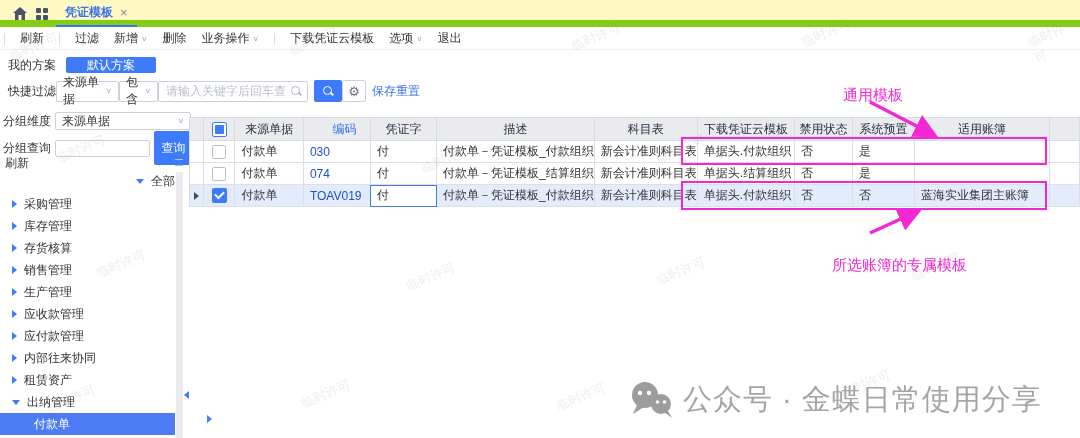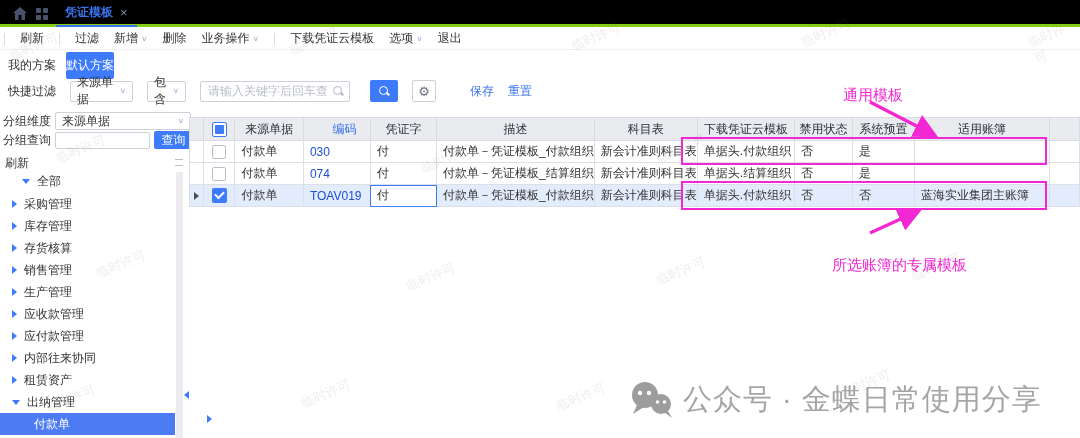--- a/index.html
+++ b/index.html
@@ -2,44 +2,44 @@
 <html><head>
 <meta charset="utf-8">
 <style>
   * { margin:0; padding:0; box-sizing:border-box; }
   body { background:#fff; }
   .page { position:relative; width:1080px; height:438px; background:#fff; overflow:hidden;
           font-family:"Liberation Sans","DejaVu Sans",sans-serif; font-size:12px; color:#333; }
 
   
   .topbar { position:absolute; left:0; top:0; width:1080px; height:27px;
-            background:#000000; border-bottom:3px solid #84cc16; }
+            background:#fef9c3; border-bottom:7px solid #84cc16; }
   .home-ico { position:absolute; left:13px; top:7px; width:14px; height:13px; }
   .grid-ico { position:absolute; left:36px; top:8px; width:12px; height:12px;
               display:grid; grid-template-columns:5px 5px; grid-template-rows:5px 5px; gap:2px; }
   .grid-ico span { background:#49536b; border-radius:1px; }
   .tab { position:absolute; left:56px; top:0; height:27px; display:flex; align-items:center; gap:7px;
          padding:0 9px; color:#3a73ee; font-weight:bold; border-bottom:2px solid #3a73ee; }
   .tab .close { font-weight:normal; color:#7d8bb0; font-size:13px; cursor:pointer; }
 
   
   .menubar { position:absolute; left:0; top:28px; width:1080px; height:22px; background:#fff;
              border-bottom:1px solid #eef0f3; display:flex; align-items:center; gap:15px; padding-left:4px; }
   .menu-item { display:flex; align-items:center; gap:3px; cursor:pointer; color:#333; }
   .caret { color:#9db0dd; font-size:9px; transform:scaleY(.8); }
   .msep { width:1px; height:12px; background:#d9dce2; }
 
   
   .scheme-row { position:absolute; left:0; top:53px; height:24px; display:flex; align-items:center; gap:10px; padding-left:8px; }
   .btn-blue { background:#3d7bfa; color:#fff; border:none; border-radius:2px; font-size:12px;
               display:inline-flex; align-items:center; justify-content:center; cursor:pointer; }
-  .scheme-btn { height:27px; padding:0 0; }
-
-  
-  .filter-row { position:absolute; left:0; top:79px; height:24px; display:flex; align-items:center; gap:14px; padding-left:8px;justify-content:center; }
+  .scheme-btn { height:16px; padding:0 21px; }
+
+  
+  .filter-row { position:absolute; left:0; top:79px; height:24px; display:flex; align-items:center; gap:0; padding-left:8px;justify-content:center; }
   .sel { display:inline-flex; align-items:center; justify-content:space-between; border:1px solid #ccd1d9;
          background:#fff; border-radius:2px; height:21px; padding:0 6px; cursor:pointer; }
   .inp { border:1px solid #ccd1d9; background:#fff; border-radius:2px; height:21px; padding:0 22px 0 7px;
          font-size:12px; color:#333; font-family:inherit; }
   .inp::placeholder { color:#b9bec7; }
   .mag { position:relative; width:11px; height:11px; display:inline-block; }
   .mag::before { content:""; position:absolute; left:0; top:0; width:7px; height:7px;
                  border:1.5px solid currentColor; border-radius:50%; }
   .mag::after { content:""; position:absolute; left:7px; top:7px; width:4px; height:1.5px;
                 background:currentColor; transform:rotate(45deg); }
@@ -48,21 +48,21 @@
   .sq-btn { width:28px; height:22px; }
   .gear-btn { width:24px; height:22px; border:1px solid #ccd1d9; background:#fff; border-radius:2px;
               color:#6b7280; font-size:13px; display:inline-flex; align-items:center; justify-content:center; cursor:pointer; }
   .blink { color:#3a73ee; cursor:pointer; }
 
   
   .lp-row { position:absolute; display:flex; align-items:center; gap:4px; }
   .lp-label { color:#333; }
   .tree { position:absolute; left:0; top:170px; width:175px; }
   .tree-row { height:22px; display:flex; align-items:center; gap:7px; padding-left:12px; cursor:pointer; }
-  .tree-root { padding-left:22px; height:23px; }
+  .tree-root { padding-left:22px; height:23px;justify-content:flex-end; }
   .tri-r { width:0; height:0; border-left:5px solid #3d7bfa; border-top:4px solid transparent; border-bottom:4px solid transparent; }
   .tri-d { width:0; height:0; border-top:5px solid #3d7bfa; border-left:4px solid transparent; border-right:4px solid transparent; }
   .tree-sel { background:#4d7bf3; color:#fff; padding-left:34px; height:22px; display:flex; align-items:center; cursor:pointer; }
   .scroll-strip { position:absolute; left:176px; top:172px; width:7px; height:266px; background:#ececf0; }
   .drag-handle { position:absolute; left:175px; top:159px; width:8px; height:7px;
                  border-top:1px solid #b9bec7; border-bottom:1px solid #b9bec7; }
   .sp-left  { position:absolute; left:184px; top:391px; width:0; height:0;
               border-right:5px solid #3d7bfa; border-top:4px solid transparent; border-bottom:4px solid transparent; cursor:pointer; }
   .sp-right { position:absolute; left:207px; top:415px; width:0; height:0;
               border-left:5px solid #3d7bfa; border-top:4px solid transparent; border-bottom:4px solid transparent; cursor:pointer; }
@@ -158,35 +158,35 @@
     <div class="search-wrap">
       <input class="inp" style="width: 150px;" placeholder="请输入关键字后回车查询">
       <span class="mag"></span>
     </div>
     <button class="btn-blue sq-btn" style="margin-left:6px">
       <span class="mag" style="color:#fff"></span>
     </button>
     <button class="gear-btn">
       <span>⚙</span>
     </button>
-    <span class="blink" style="margin-left:20px">保存</span>
+    <span class="blink" style="margin-left:6px">保存</span>
     <span class="blink">重置</span>
   </div>
 
   <div class="lp-row" style="left:3px; top:112px;">
     <span class="lp-label">分组维度</span>
     <div class="sel" style="width:136px; height:18px">
       <span>来源单据</span>
       <span class="caret">∨</span>
     </div>
   </div>
   <div class="lp-row" style="left:3px; top:131px;">
     <span class="lp-label">分组查询</span>
     <input class="inp" style="width: 95px; height: 17px; padding: 0px 4px;">
-    <button class="btn-blue" style="width:39px; height:18px">查询</button>
+    <button class="btn-blue" style="width:39px; height:34px">查询</button>
   </div>
   <div class="lp-row" style="left:5px; top:155px;">
     <span style="cursor:pointer">刷新</span>
   </div>
   <div class="drag-handle"></div>
 
   <div class="tree">
     <div class="tree-row tree-root">
       <span class="tri-d"></span>
       <span>全部</span>

